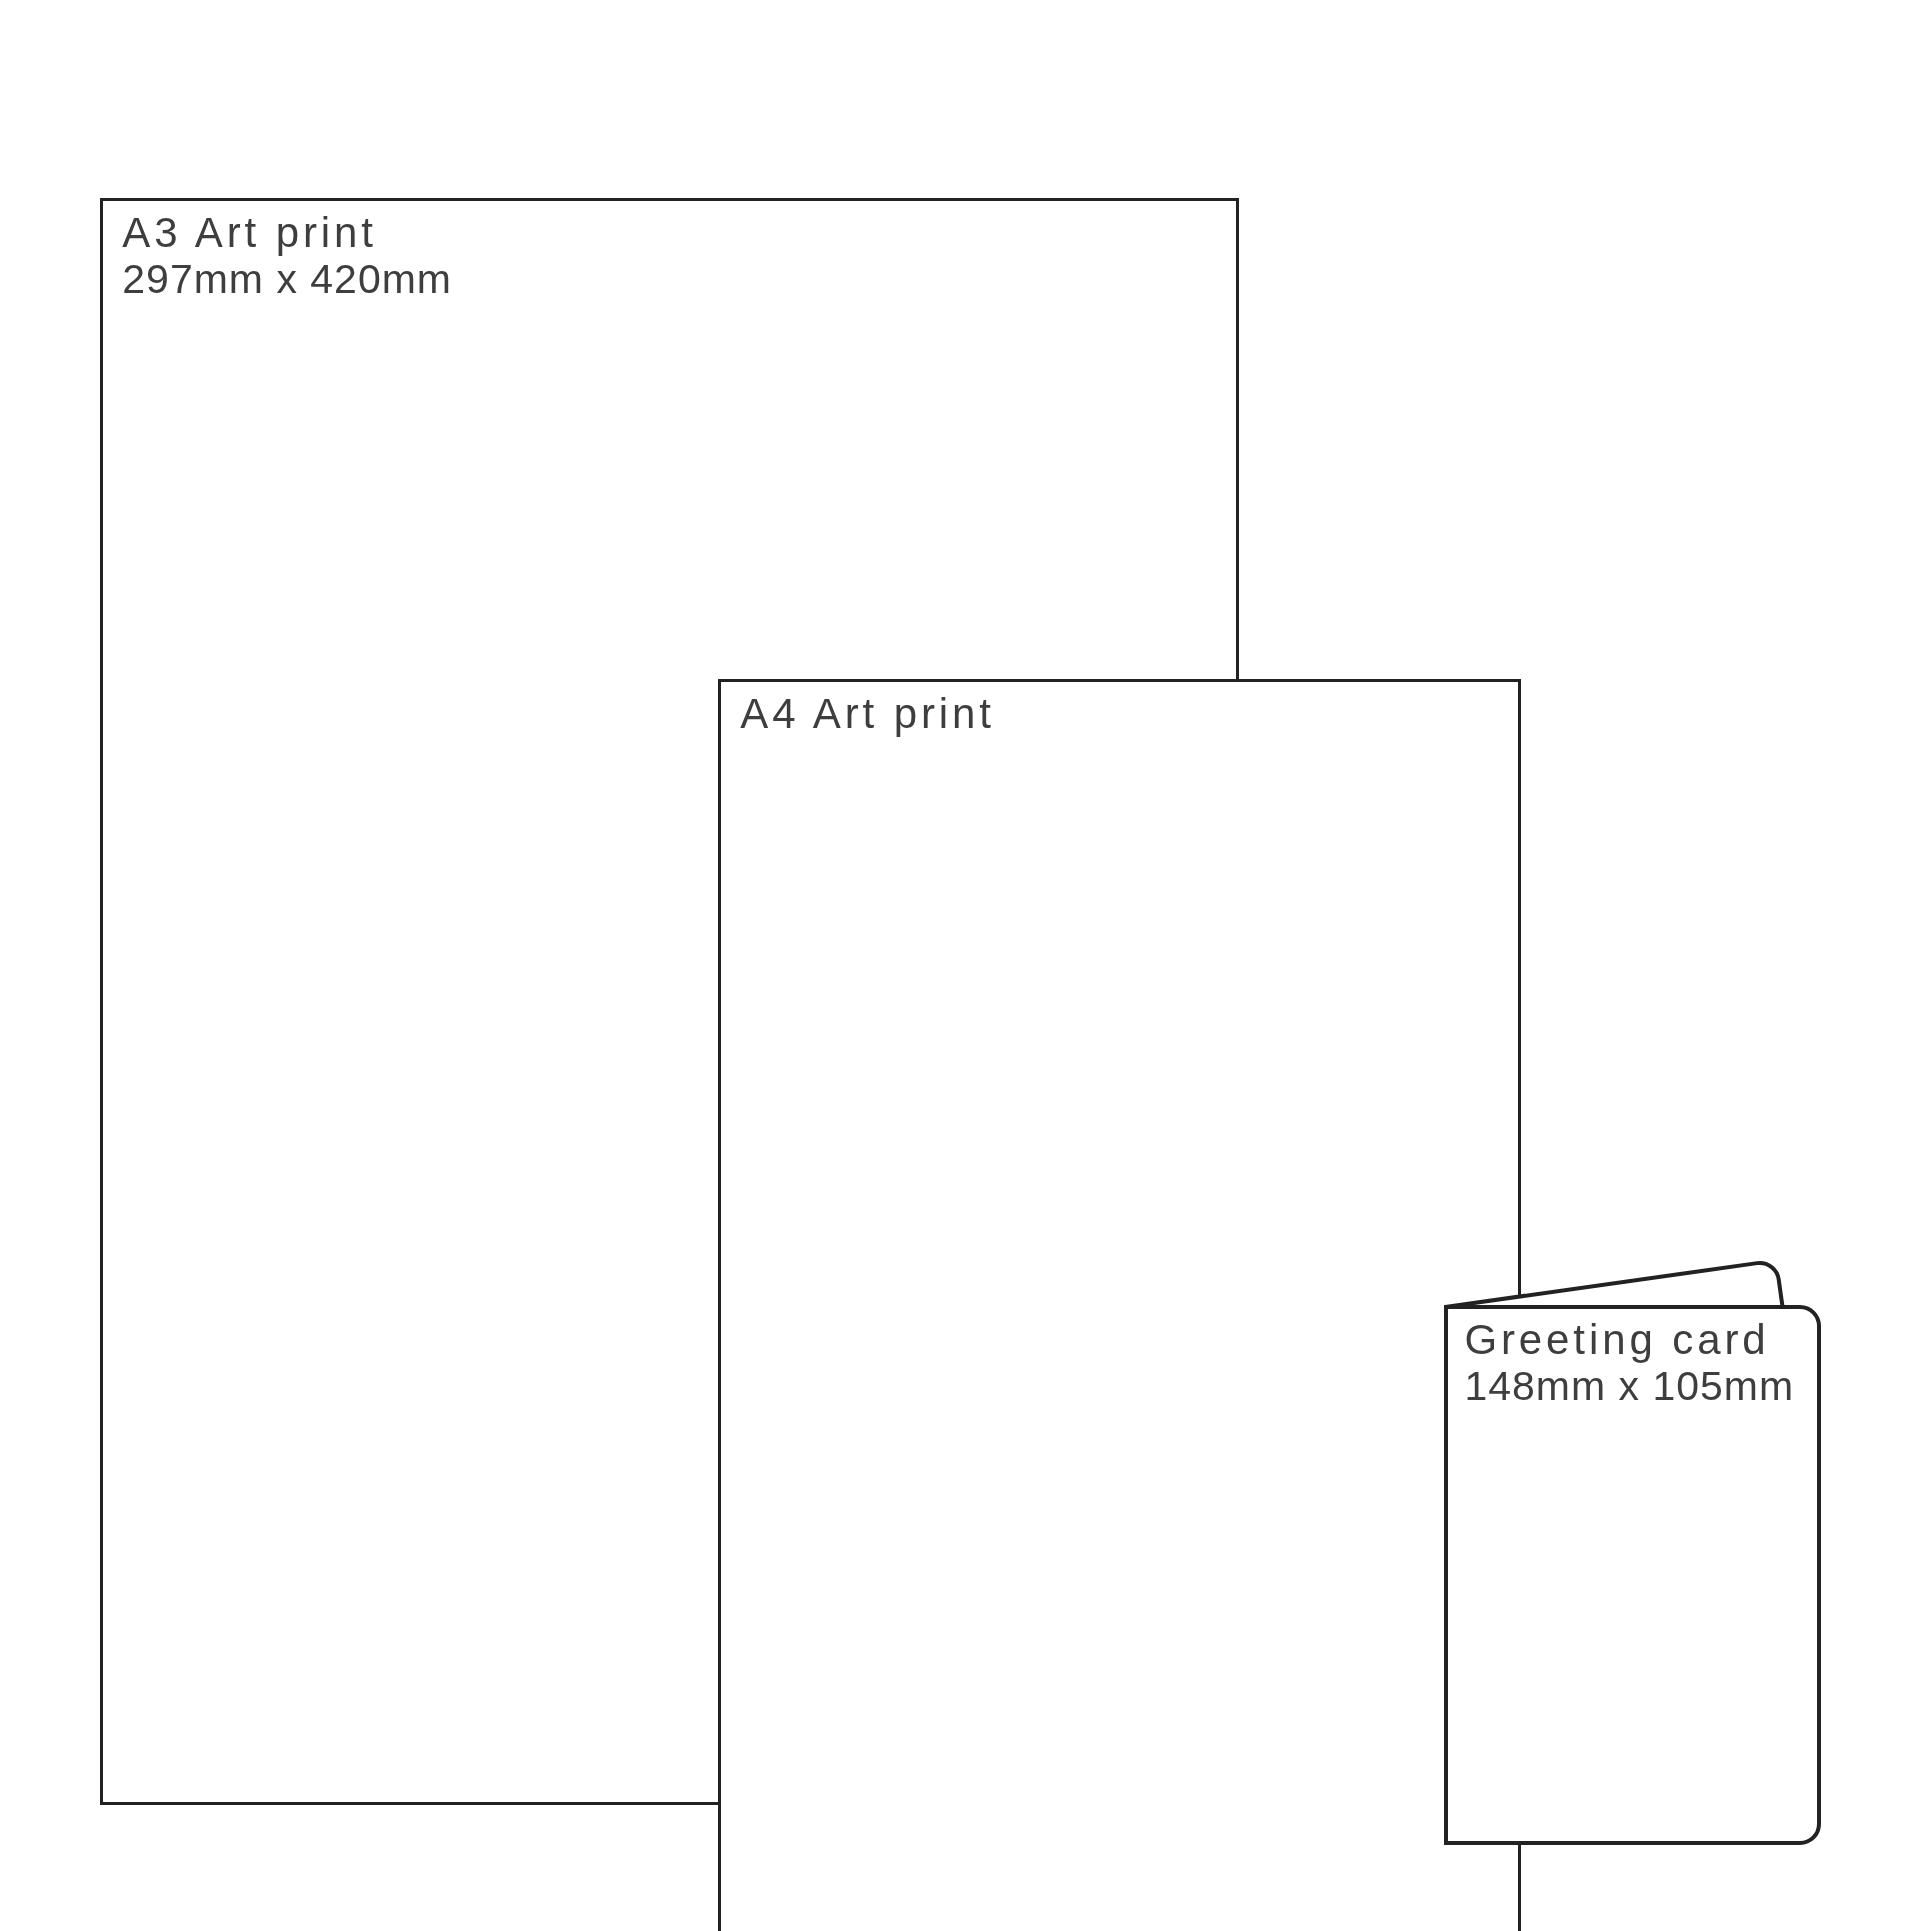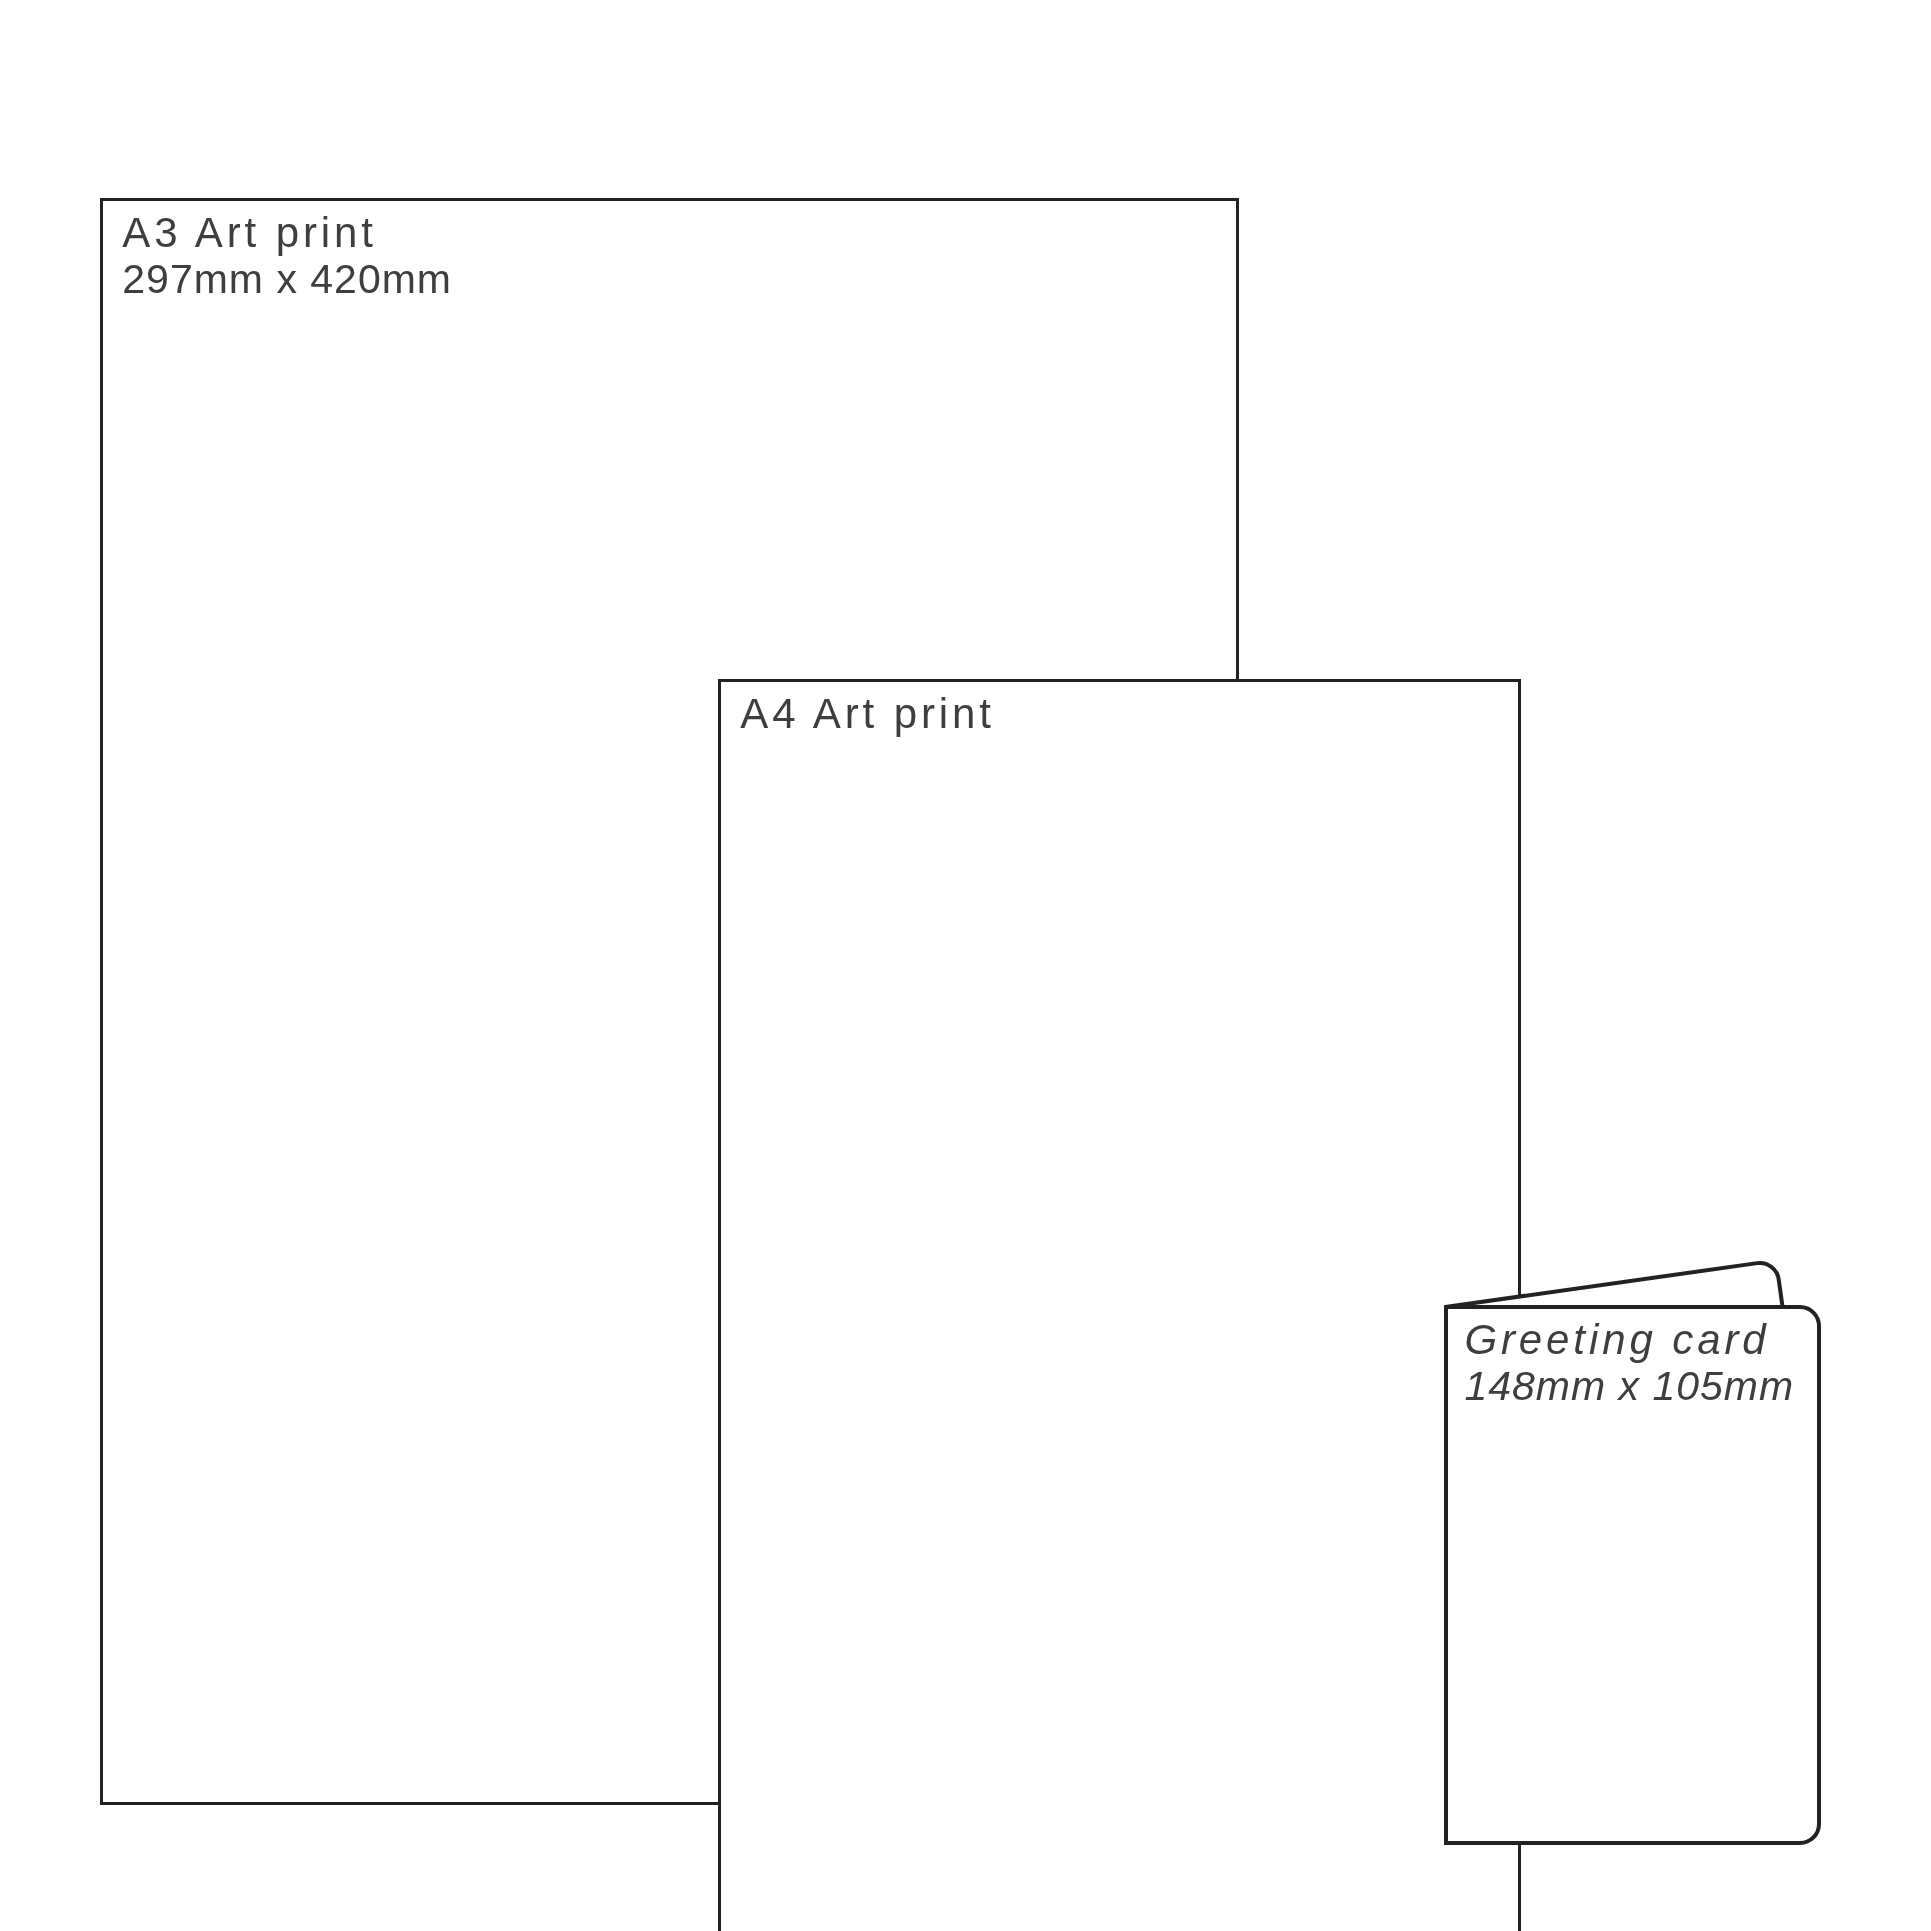--- a/index.html
+++ b/index.html
@@ -34,21 +34,21 @@
     border-width:4.8px;
     border-radius:0 21px 21px 0;
     z-index:4;
   }
   .label{
     position:absolute;
     top:7.7px;left:19.3px;
     color:var(--text,#3e3e3e);
     white-space:nowrap;
   }
-  .card-front .label{left:16.4px;top:6.8px;font-style:italic;}
+  .card-front .label{left:16.4px;top:6.8px;}
   .title{
     font-size:42px;
     font-weight:300;
     letter-spacing:3.9px;
     line-height:47px;
   }
   .dims{
     font-size:41px;
     font-weight:300;
     letter-spacing:1px;

